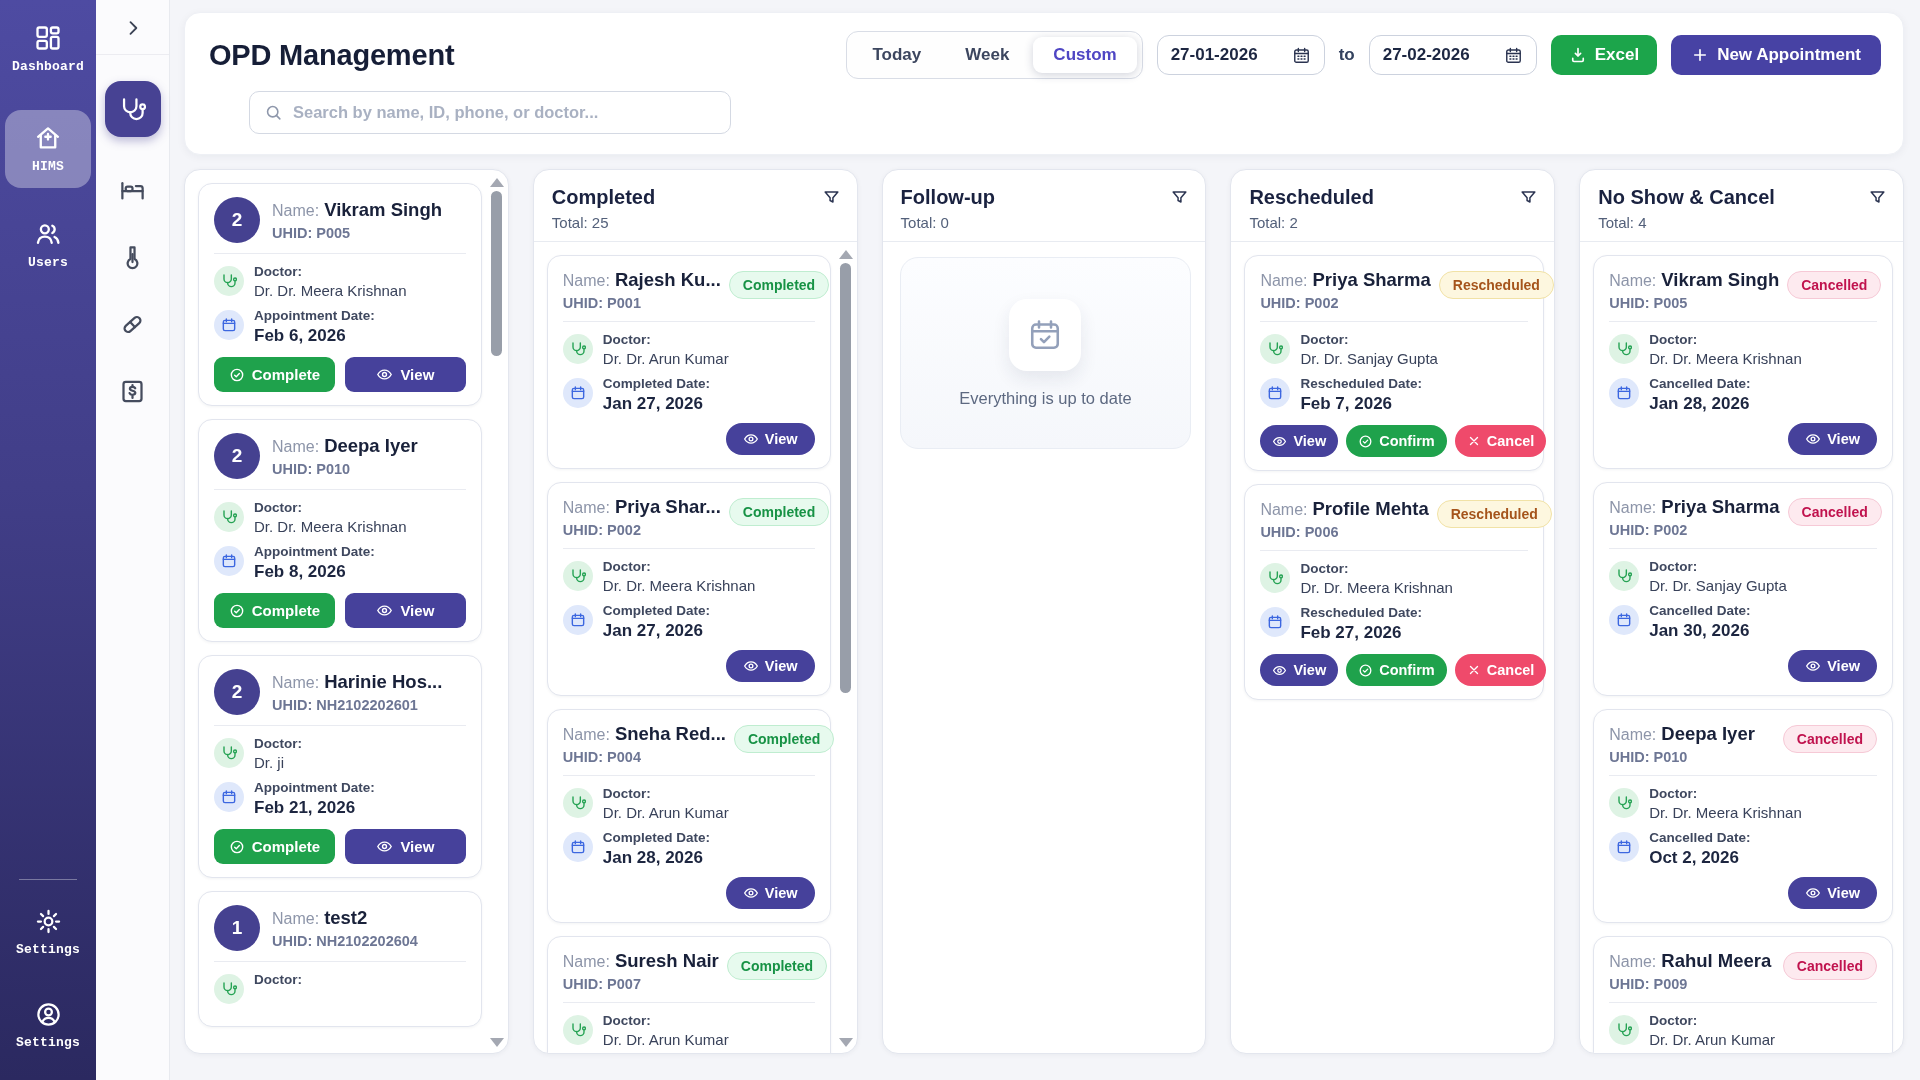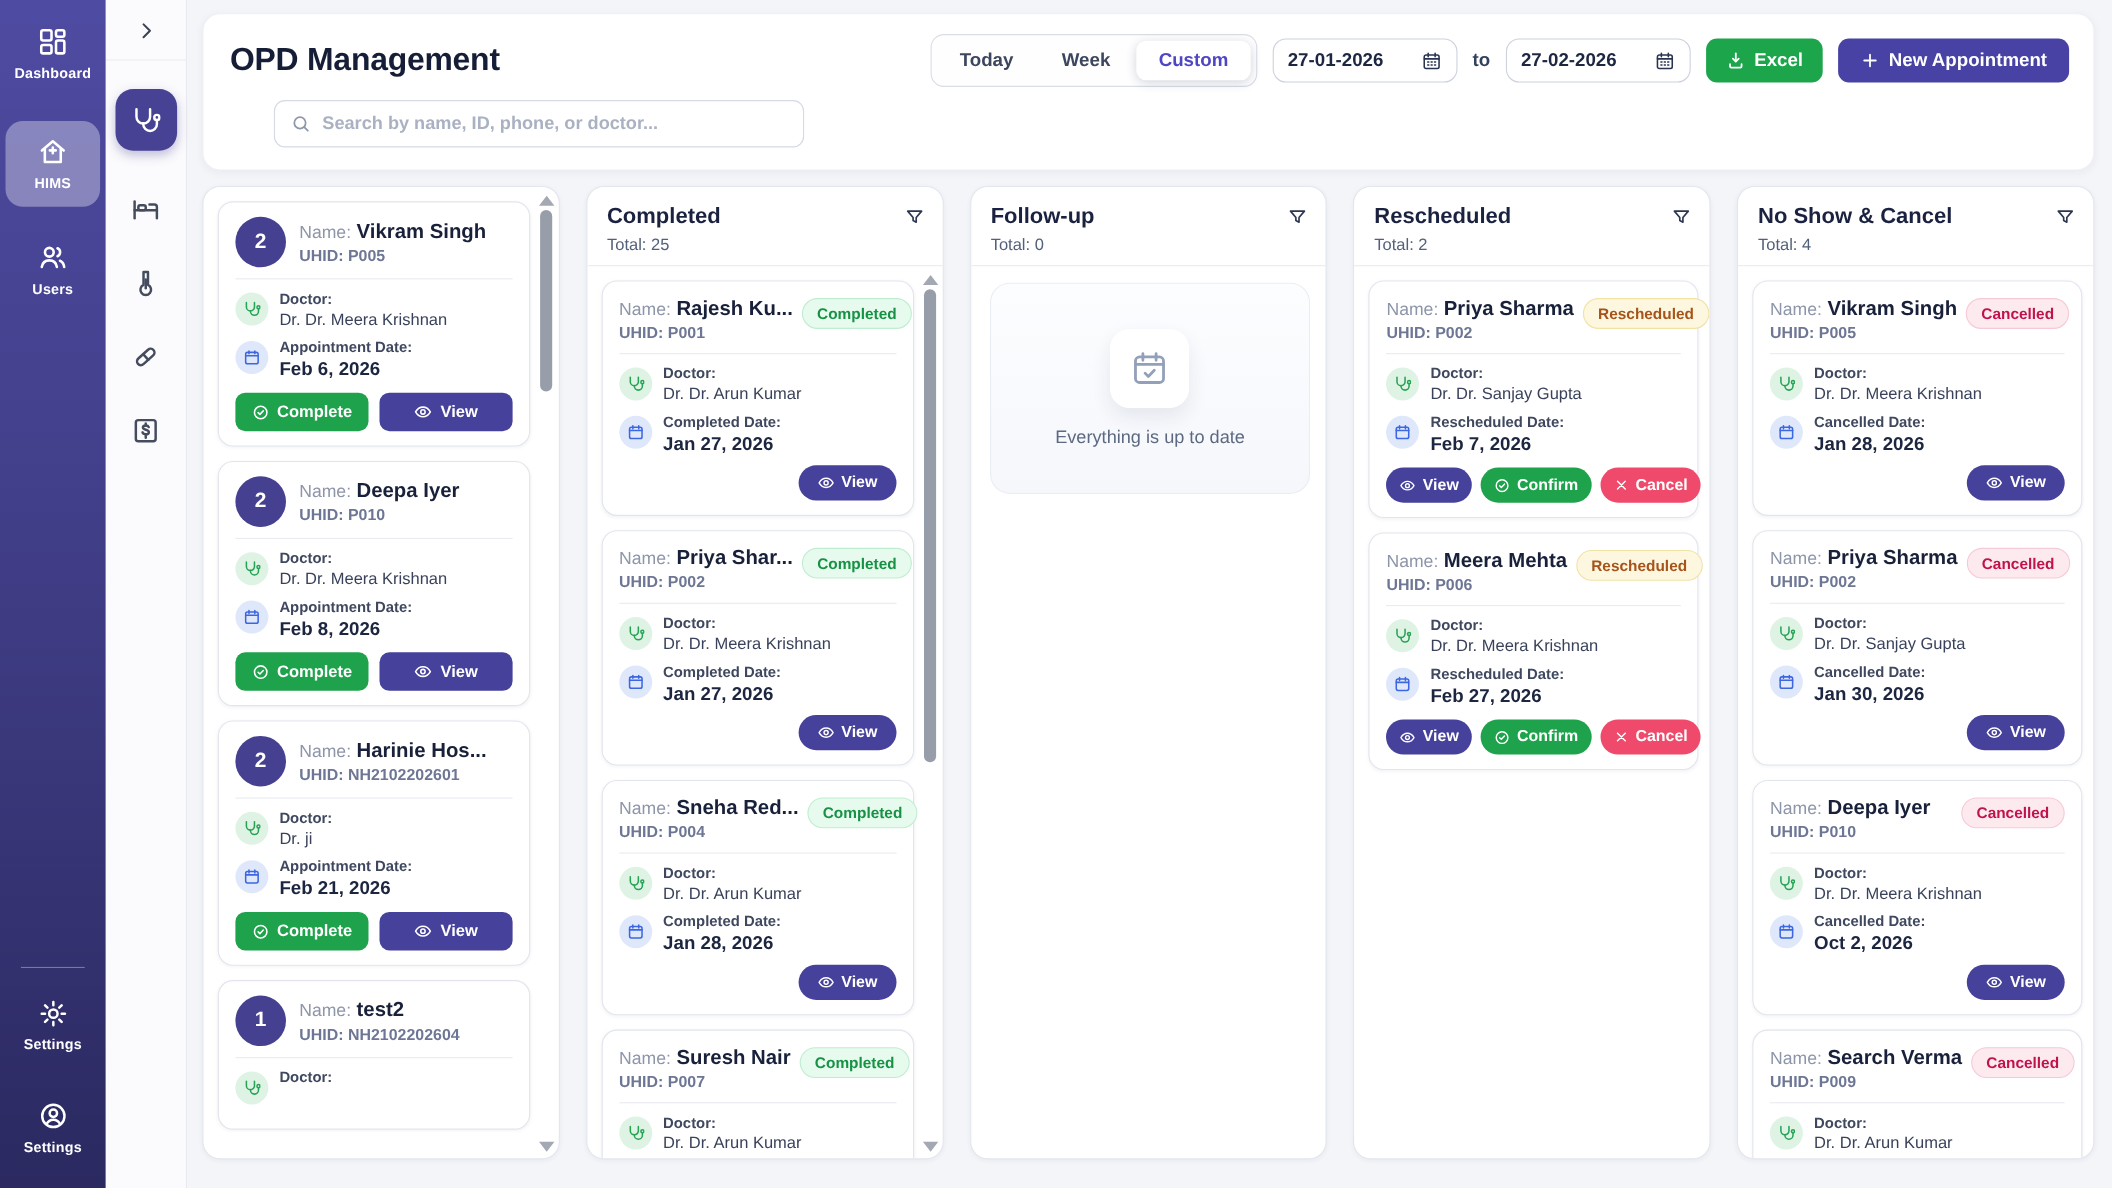--- a/index.html
+++ b/index.html
@@ -11,21 +11,21 @@
     color:#1a2240;
   }
   svg { display:block; }
 
   
   .primary-sidebar {
     width:96px; flex:none;
     background:linear-gradient(180deg,#4e4ba2 0%,#413e88 45%,#2b2960 100%);
     color:#fff;
     display:flex; flex-direction:column; align-items:center;
-    padding:16px 0 22px; z-index:3;
+    padding:16px 0 22px; z-index:3;font-family:Liberation Mono, monospace;
   }
   .ps-item {
     display:flex; flex-direction:column; align-items:center; gap:7px;
     font-size:13px; font-weight:bold; letter-spacing:.2px;
     margin-bottom:28px; cursor:pointer; width:86px; padding:8px 2px;
     border-radius:16px; text-align:center;
   }
   .ps-item.active { background:rgba(255,255,255,.34); padding:14px 2px; margin-bottom:24px; }
   .ps-spacer { flex:1; }
   .ps-divider { width:58px; height:1px; background:rgba(255,255,255,.35); margin-bottom:20px; }
@@ -863,21 +863,21 @@
                     </svg>
                   </span>
                   <span>Cancel</span>
                 </button>
             </div>
           </div>
 
           <div class="card">
             <div class="card-head">
               <div>
-                <div class="name-line"><span>Name:</span><span class="name-strong">Meera Mehta</span></div>
+                <div class="name-line"><span>Name:</span><span class="name-strong">Profile Mehta</span></div>
                 <div class="uhid">UHID: P006</div>
               </div>
               <span class="status-pill status-rescheduled">Rescheduled</span>
             </div>
             <div class="divider"></div>
             <div class="info-row">
               <span class="info-icon doctor">
                   <svg width="16" height="16" viewBox="0 0 24 24" fill="none" stroke="currentColor" stroke-width="2.1" stroke-linecap="round" stroke-linejoin="round">
                     <path d="M4.5 3v6a5.5 5.5 0 0 0 11 0V3"></path>
                     <path d="M10 14.3v.7a5.5 5.5 0 0 0 11 0v-3"></path>
@@ -1084,21 +1084,21 @@
                     </svg>
                   </span>
                   <span>View</span>
                 </button>
             </div>
           </div>
 
           <div class="card">
             <div class="card-head">
               <div>
-                <div class="name-line"><span>Name:</span><span class="name-strong">Search Verma</span></div>
+                <div class="name-line"><span>Name:</span><span class="name-strong">Rahul Meera</span></div>
                 <div class="uhid">UHID: P009</div>
               </div>
               <span class="status-pill status-cancelled">Cancelled</span>
             </div>
             <div class="divider"></div>
             <div class="info-row">
               <span class="info-icon doctor">
                   <svg width="16" height="16" viewBox="0 0 24 24" fill="none" stroke="currentColor" stroke-width="2.1" stroke-linecap="round" stroke-linejoin="round">
                     <path d="M4.5 3v6a5.5 5.5 0 0 0 11 0V3"></path>
                     <path d="M10 14.3v.7a5.5 5.5 0 0 0 11 0v-3"></path>

